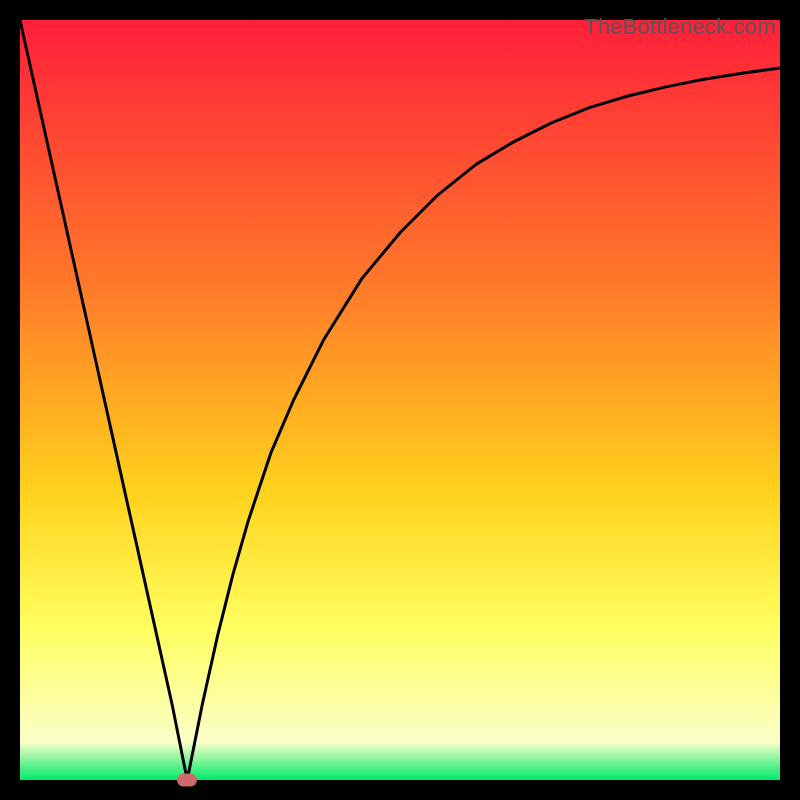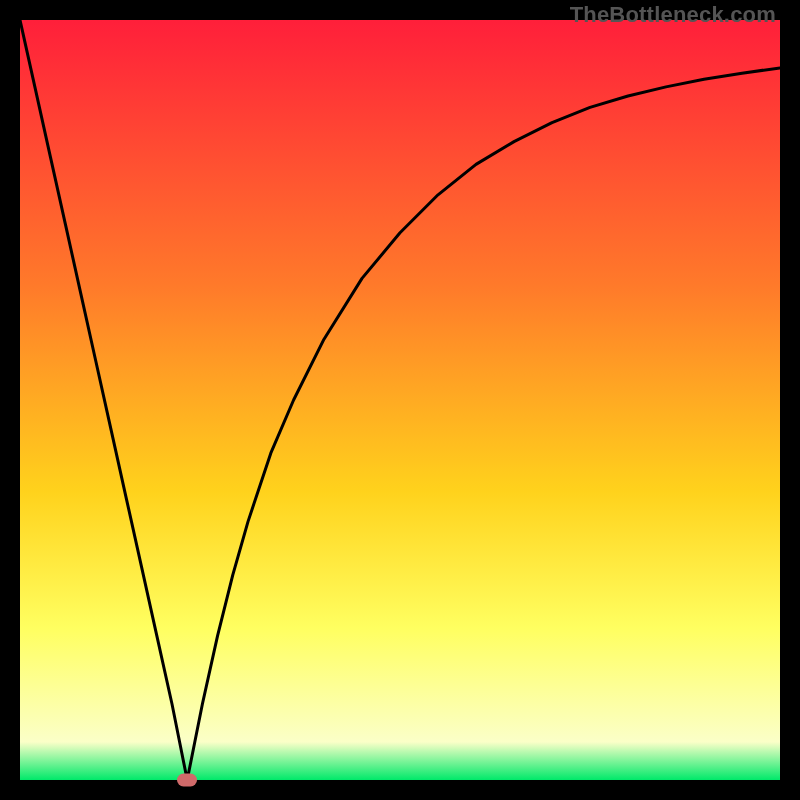--- a/index.html
+++ b/index.html
@@ -21,25 +21,25 @@
   }
   .plot {
     position: absolute;
     left: 0;
     top: 0;
     width: 760px;
     height: 760px;
   }
   .attribution {
     position: absolute;
-    top: 2px;
+    top: 14px;
     right: 24px;
     color: #555;
     font-size: 22px;
-    font-weight: 700;
+    font-weight: 400;
     letter-spacing: 0.2px;
     user-select: none;
   }
   .marker {
     position: absolute;
     width: 20px;
     height: 13px;
     border-radius: 7px;
     background: #cf6a6a;
     transform: translate(-50%, -50%);

